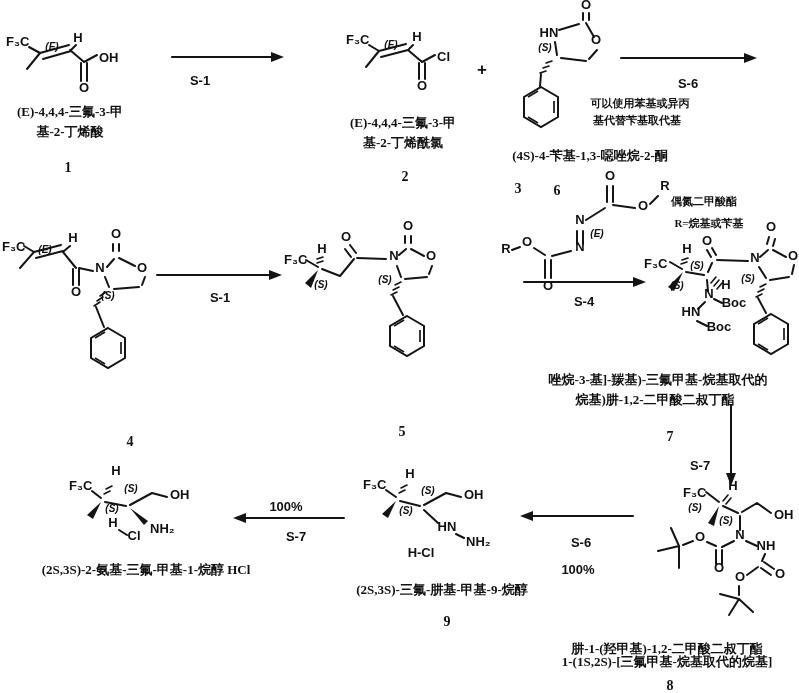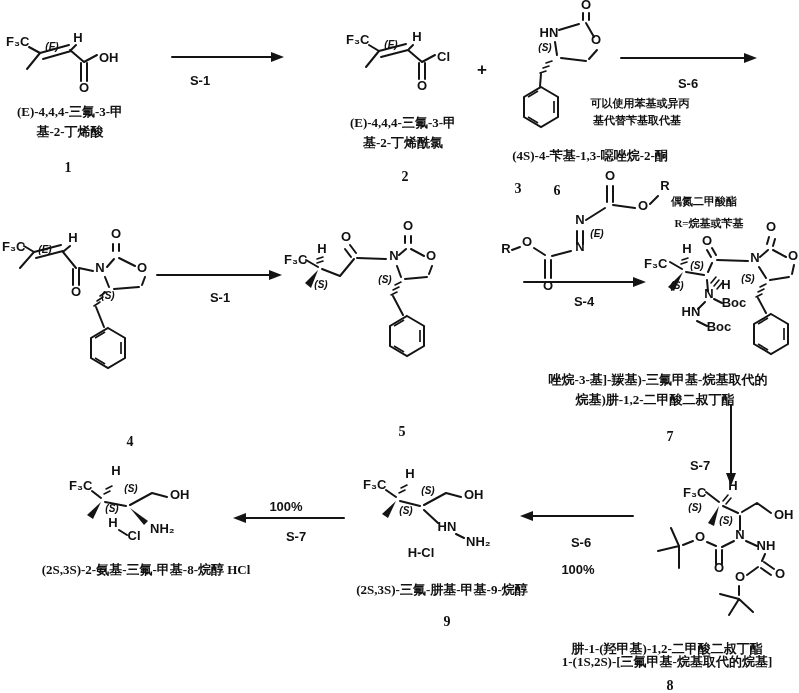--- a/index.html
+++ b/index.html
@@ -253,15 +253,15 @@
 
 <div class="lbl step" style="left:581px;top:543px">S-6</div>
 <div class="lbl step" style="left:578px;top:570px">100%</div>
 
 <div class="lbl" style="left:442px;top:590px">(2S,3S)-三氟-肼基-甲基-9-烷醇</div>
 <div class="lbl num" style="left:447px;top:622px">9</div>
 
 <div class="lbl step" style="left:286px;top:507px">100%</div>
 <div class="lbl step" style="left:296px;top:537px">S-7</div>
 
-<div class="lbl" style="left:146px;top:570px">(2S,3S)-2-氨基-三氟-甲基-8-烷醇 HCl</div>
+<div class="lbl" style="left:146px;top:570px">(2S,3S)-2-氨基-三氟-甲基-1-烷醇 HCl</div>
 
 </div>
 
 </body></html>

